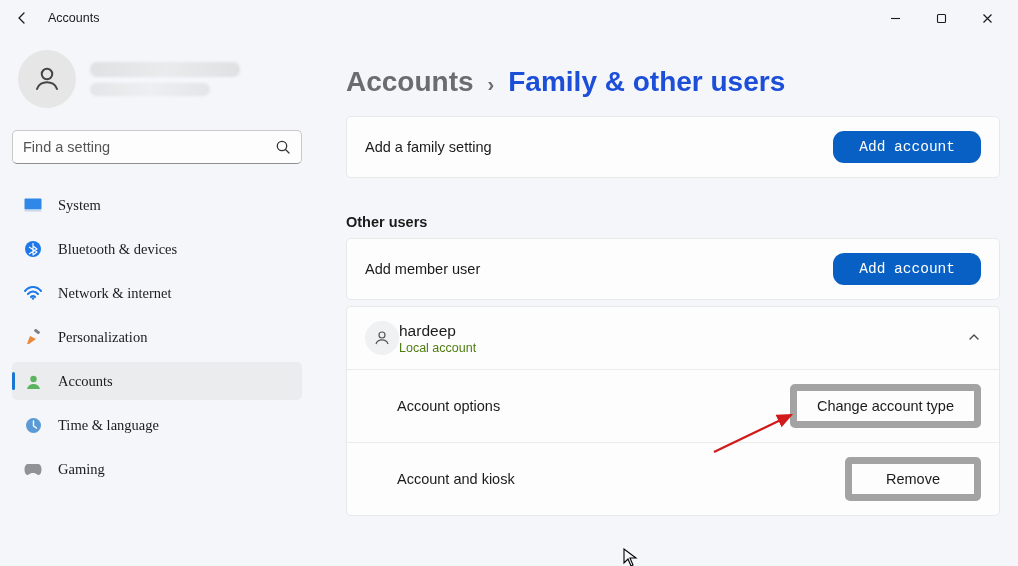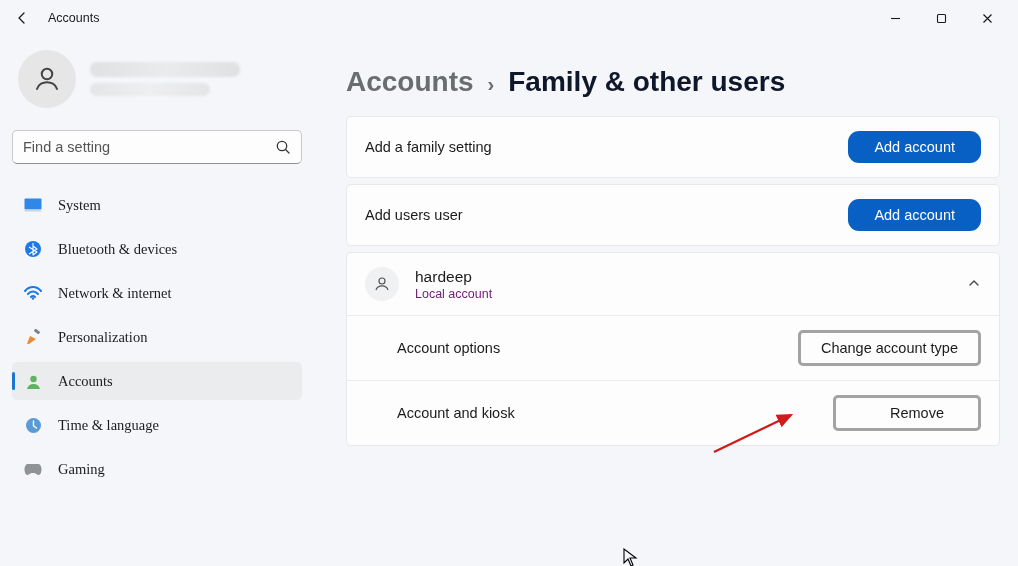--- a/index.html
+++ b/index.html
@@ -121,21 +121,21 @@
     margin-top: 12px;
     margin-bottom: 18px;
   }
   .bc-parent {
     font-size: 28px; font-weight:600; color:#6a6d70;
   }
   .bc-sep {
     font-size: 20px; color:#6a6d70; font-weight:600;
   }
   .bc-title {
-    font-size: 28px; font-weight:600; color:#0f172a;
+    font-size: 28px; font-weight:600; color:#1d4ed8;
   }
   .card {
     background:#fdfdfd;
     border:1px solid #e7e9eb;
     border-radius:5px;
     margin-bottom: 6px;
   }
   .card-row {
     display:flex; align-items:center;
     padding: 14px 18px;
@@ -144,44 +144,45 @@
   .card-row + .card-row { border-top:1px solid #ececec;gap:24px;}
   .card-row .grow { flex:1; }
   .btn-primary {
     background:#0860c4;
     color:#fff;
     border:none;
     padding: 8px 26px;
     font-size:14.5px;
     border-radius:11px;
     cursor:pointer;
+    font-family:Liberation Mono, monospace;
   }
   .btn-secondary {
     background:#fdfdfd;
-    border:3px solid #a3a3a3;
+    border:7px solid #a3a3a3;
     padding: 7px 20px;
     font-size:14.5px;
     border-radius:5px;
     cursor:pointer;
     color:#1b1b1b;
   }
   .section-label {
     font-size: 14.5px; font-weight:600;
     margin-top: 36px; margin-bottom: 8px;
     color:#1b1b1b;
   }
   .user-head {
-    display:flex; align-items:center; gap:16px;
+    display:flex; align-items:center; 
   }
   .user-avatar {
     width:34px; height:34px; border-radius:50%; background:#eff1f2;
     display:flex; align-items:center; justify-content:center; color:#555;
   }
   .user-name { font-size:15.5px; }
-  .user-sub { font-size:12.5px; color:#701a75; margin-top:1px;}
+  .user-sub { font-size:12.5px; color:#4d7c0f; margin-top:1px;}
   .chev { color:#4a4a4a; }
   .indent { padding-left:50px !important; }
   
   .arrow-annot {
     position:absolute;
     left: 709px; top: 397px;
     pointer-events:none;
   }
   .cursor-annot {
     position:absolute;
@@ -316,24 +317,25 @@
       <span class="bc-title">Family &amp; other users</span>
     </div>
 
     <div class="card">
       <div class="card-row">
         <span class="grow">Add a family setting</span>
         <button class="btn-primary">Add account</button>
       </div>
     </div>
 
+    <div class="section-label">Other users</div>
 
     <div class="card">
       <div class="card-row">
-        <span class="grow">Add users user</span>
+        <span class="grow">Add member user</span>
         <button class="btn-primary">Add account</button>
       </div>
     </div>
 
     <div class="card" style="margin-top:6px;">
       <div class="card-row">
         <div class="user-head grow">
           <div class="user-avatar">
             <svg width="18" height="18" viewBox="0 0 24 24">
                 <circle cx="12" cy="8" r="4" fill="none" stroke="#555" stroke-width="1.6"></circle>
@@ -350,21 +352,21 @@
               <path d="M3 9l4-4 4 4" stroke="#4a4a4a" stroke-width="1.4" fill="none" stroke-linecap="round" stroke-linejoin="round"></path>
             </svg>
         </span>
       </div>
       <div class="card-row indent">
         <span class="grow">Account options</span>
         <button class="btn-secondary">Change account type</button>
       </div>
       <div class="card-row indent">
         <span class="grow">Account and kiosk</span>
-        <button class="btn-secondary" style="padding-left:54px;padding-right:34px;">Remove</button>
+        <button class="btn-secondary" style="padding-left:34px;padding-right:34px;">Remove</button>
       </div>
     </div>
 
   </div>
 </div>
 
 <svg class="arrow-annot" width="100" height="60" viewBox="0 0 100 60">
   <defs>
       <marker id="ah" markerWidth="8" markerHeight="8" refX="6" refY="3" orient="auto">
         <path d="M0 0 L7 3 L0 6 z" fill="#d11a1a"></path>

